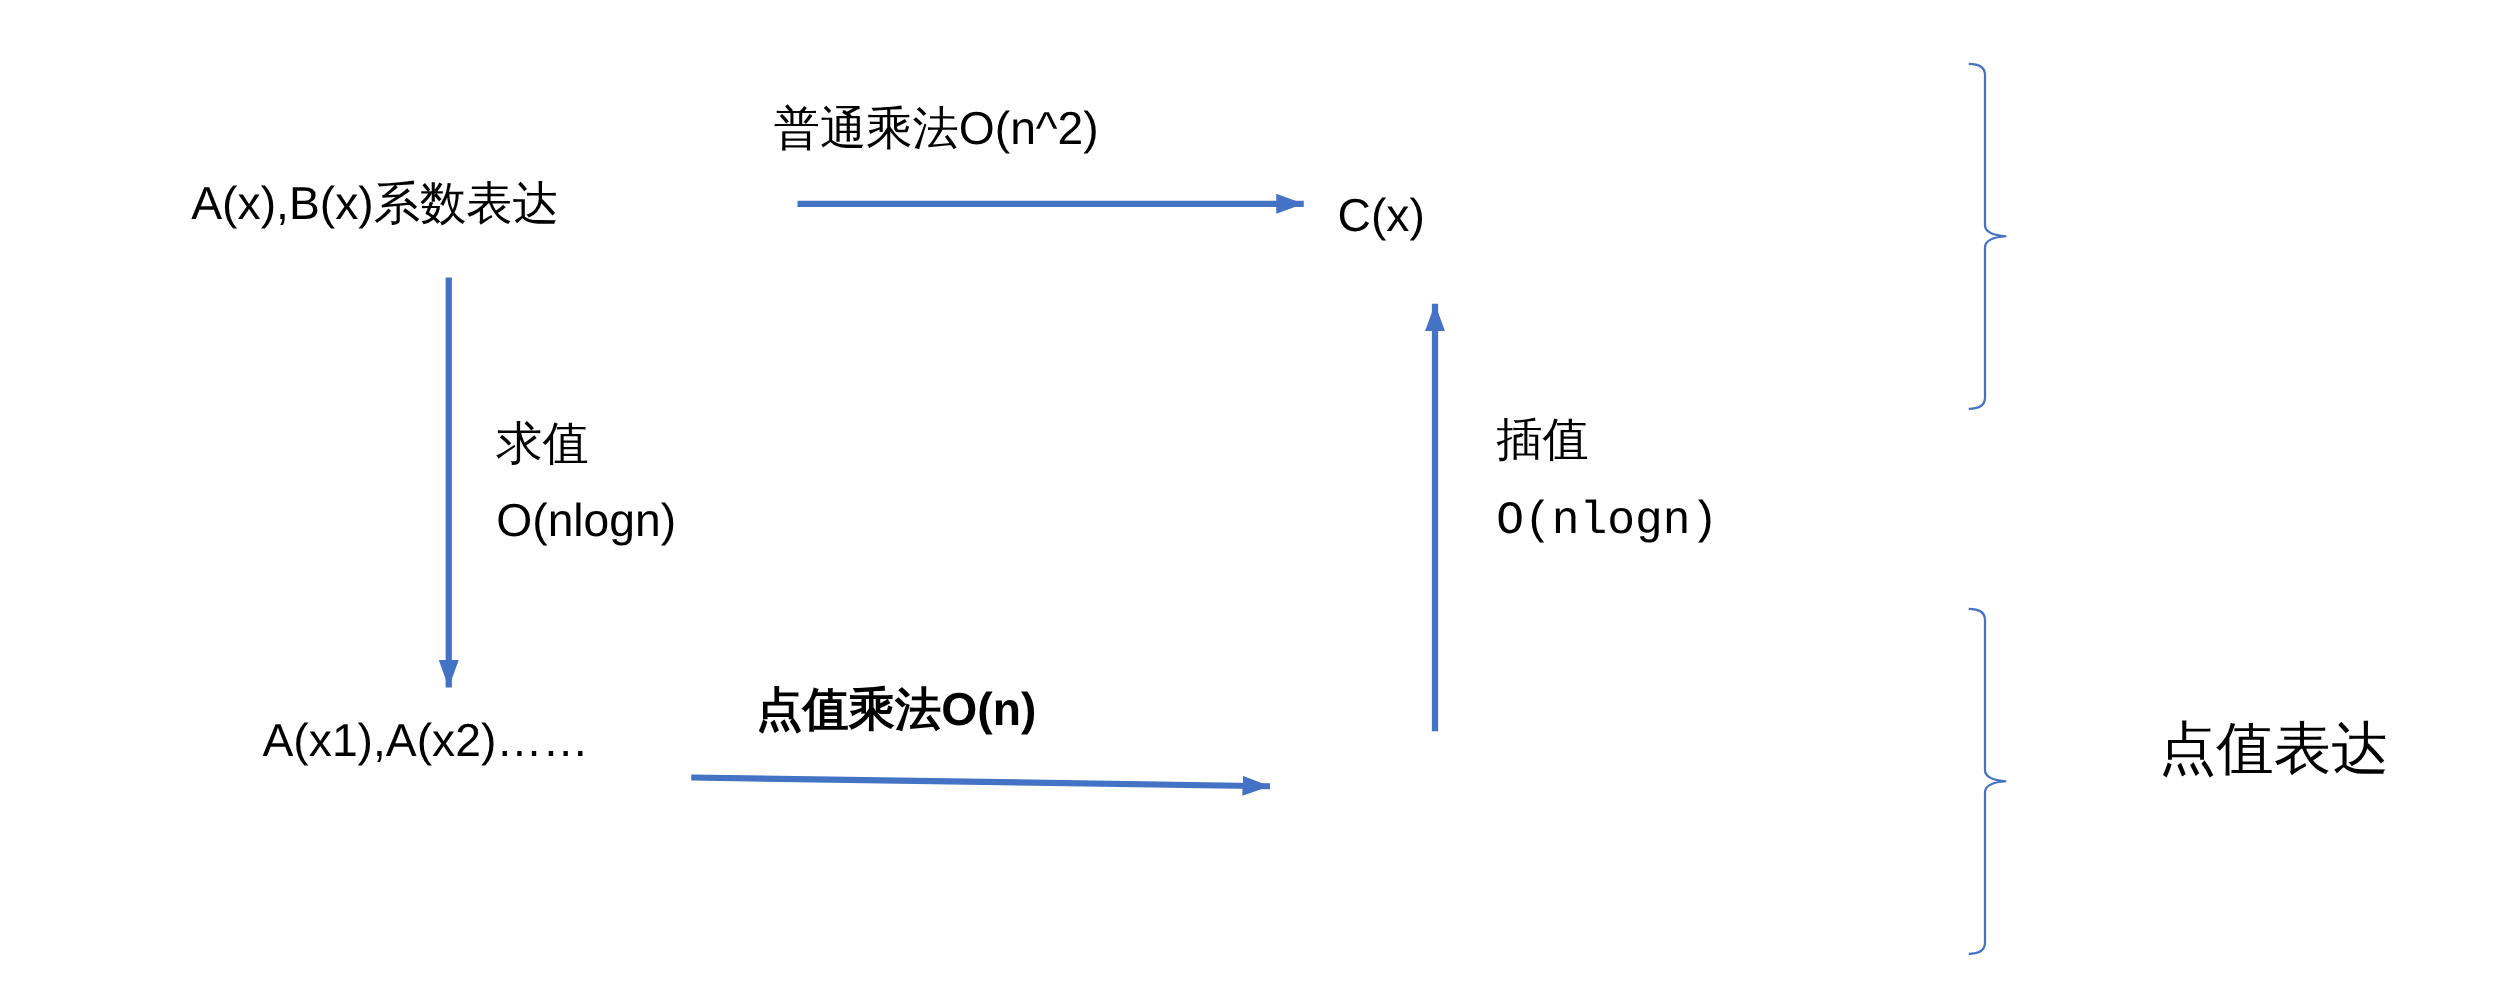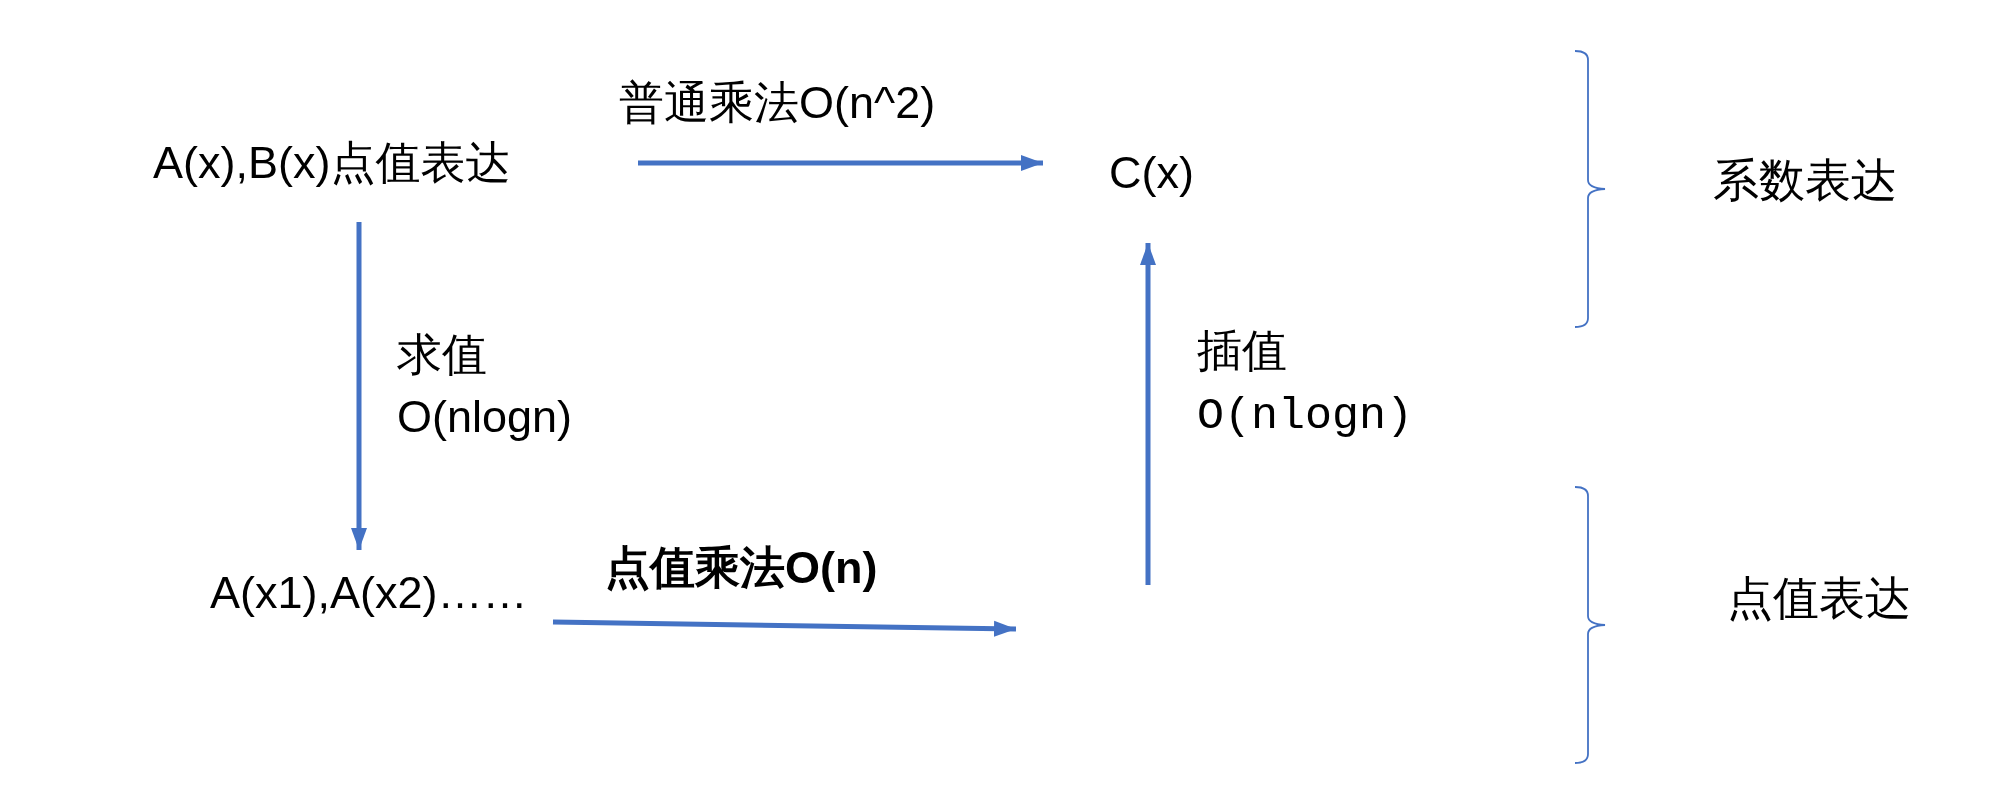--- a/index.html
+++ b/index.html
@@ -18,21 +18,21 @@
     background: var(--bg);
   }
   .layer {
     position: absolute;
     left: 0; top: 0;
     width: 2000px; height: 790px;
   }
   .label {
     position: absolute;
     white-space: nowrap;
-    font-size: 45px;
+    font-size: 37px;
     line-height: 50px;
     color: var(--ink);
   }
   .label.two-line { line-height: 62px; }
   .group-label { font-size: 46px; }
   .edge-line {
     stroke: var(--accent);
     stroke-width: 5;
     fill: none;
   }
@@ -61,40 +61,39 @@
 
     <path class="edge-line" d="M553,622 L1016,629" marker-end="url(#arrow)"></path>
 
     <path class="edge-line" d="M1148,585 L1148,243" marker-end="url(#arrow)"></path>
 
     <path class="brace" d="M1575,51 Q1588,51 1588,60 L1588,180 Q1588,188 1605,189 Q1588,190 1588,198 L1588,318 Q1588,327 1575,327"></path>
 
     <path class="brace" d="M1575,487 Q1588,487 1588,496 L1588,616 Q1588,624 1605,625 Q1588,626 1588,634 L1588,754 Q1588,763 1575,763"></path>
   </svg>
 
-  <div class="label" style="left:153px; top:138px;">A(x),B(x)点值表达</div>
+  <div class="label" style="left:153px; top:138px;">A(x),B(x)系数表达</div>
 
-  <div class="label" style="left:1109px; top:148px;">C(x)</div>
+  <div class="label" style="left:1070px; top:148px;">C(x)</div>
 
   <div class="label two-line" style="left:210px; top:562px;text-align:center;">
     <div>A(x1),A(x2)……</div>
   </div>
 
 
   <div class="label" style="left:619px; top:78px;">普通乘法O(n^2)</div>
 
   <div class="label two-line" style="left:397px; top:324px;">
     <div>求值</div>
     <div>O(nlogn)</div>
   </div>
 
   <div class="label" style="left:605px; top:543px;font-weight:bold;">点值乘法O(n)</div>
 
   <div class="label two-line" style="left:1197px; top:324px;font-family:Liberation Mono, monospace;">
     <div>插值</div>
     <div>O(nlogn)</div>
   </div>
 
-  <div class="label group-label" style="left:1713px; top:155px;">系数表达</div>
 
   <div class="label group-label" style="left:1727px; top:573px;">点值表达</div>
 
 </div>
 
 </body></html>

